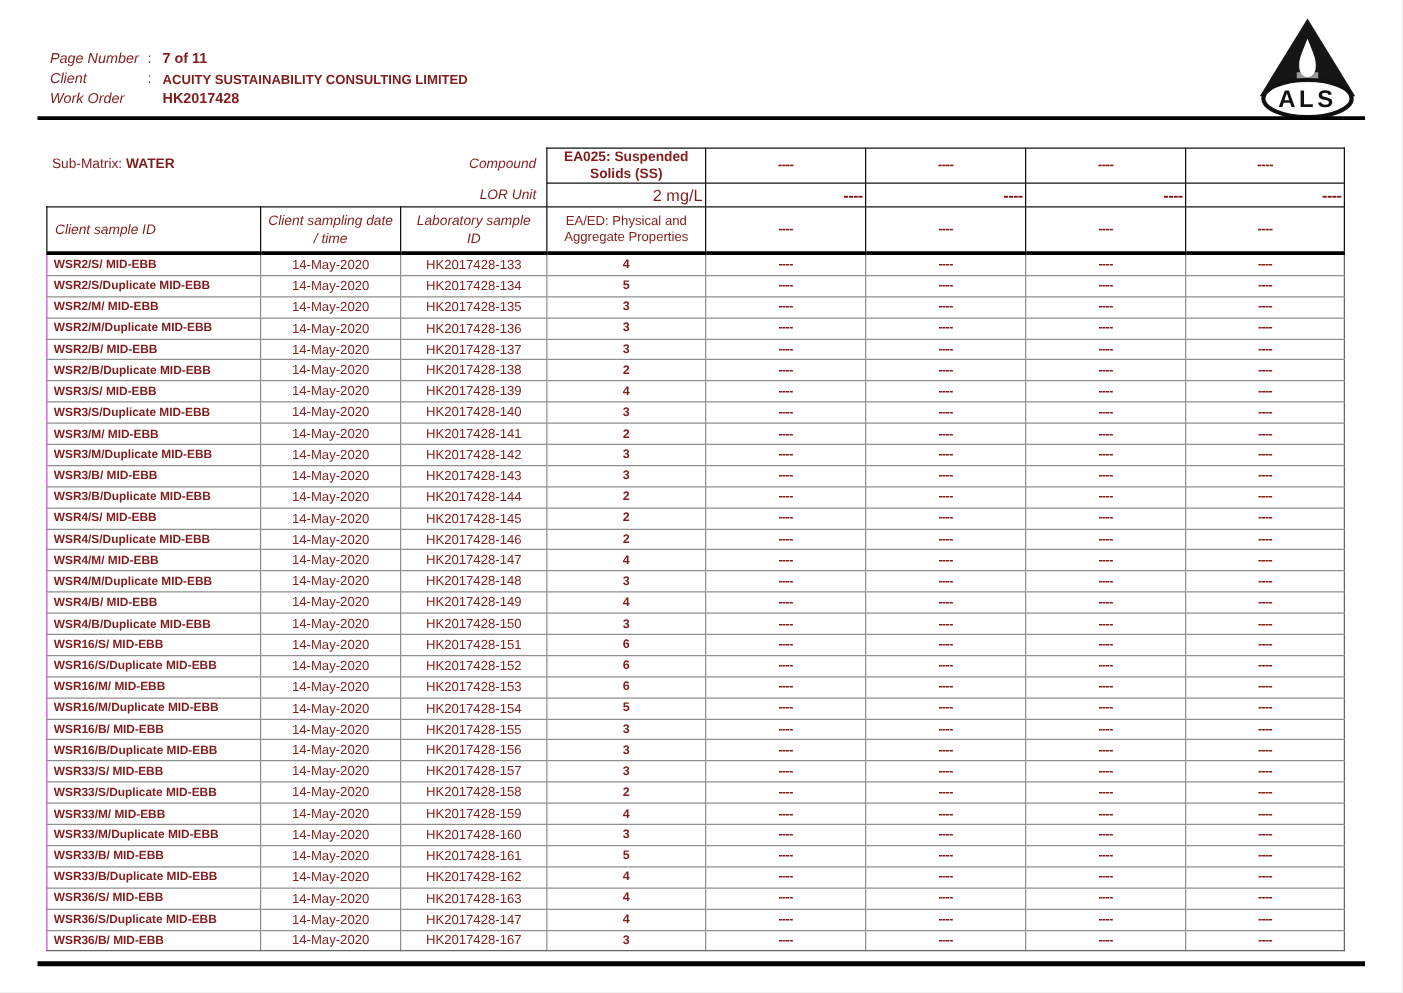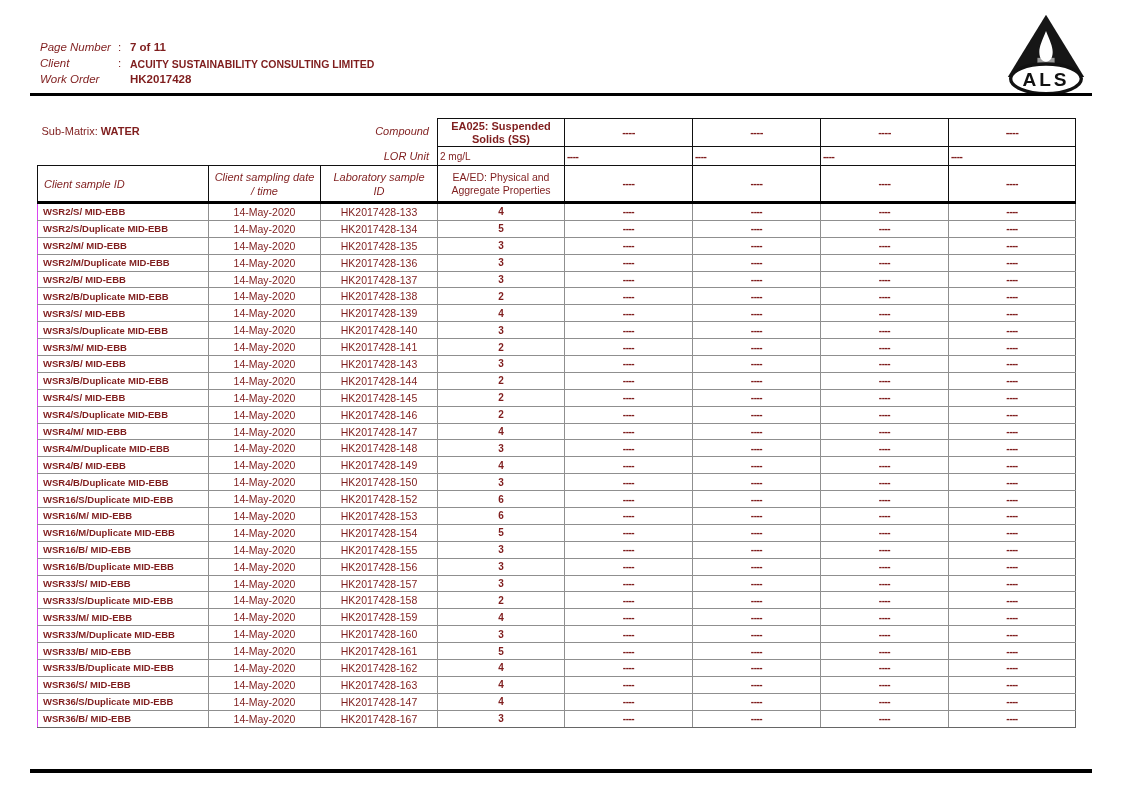--- a/index.html
+++ b/index.html
@@ -34,21 +34,21 @@
   td.nob { border:none; background:#fff; }
   .submatrix { font-size:11px; padding-left:4px !important; vertical-align:top; padding-top:6px !important; }
   .submatrix b { font-weight:bold; }
   .rowlabel { font-style:italic; font-size:11px; text-align:right; padding-right:8px !important; vertical-align:top; padding-top:6px !important; }
   .rowlabel.lor { vertical-align:middle; padding-top:0 !important; }
 
   td.ah {
     border:1.5px solid #111; text-align:center; vertical-align:middle;
     font-weight:bold; font-size:11px; line-height:13px;
   }
-  td.al { border:1.5px solid #111; text-align:left; vertical-align:middle; font-size:10px; }
+  td.al { border:1.5px solid #111; text-align:right; vertical-align:middle; font-size:13px; }
   td.am { border:1.5px solid #111; text-align:center; vertical-align:middle; font-size:10.5px; line-height:13px; }
   td.am.dash, td.ah.dash, td.al.dash { font-weight:bold; letter-spacing:-0.5px; }
 
   tr.hrow-a td.ah { height:27px; }
   tr.hrow-b td    { height:18px; }
   tr.hrow-c td    { height:35px; }
 
   td.ch {
     border:1.5px solid #111; font-style:italic; font-size:11px;
     text-align:center; vertical-align:middle; line-height:14px;
@@ -236,20 +236,30 @@
           <td class="client">WSR3/M/ MID-EBB</td>
           <td class="date">14-May-2020</td>
           <td class="labid">HK2017428-141</td>
           <td class="val">2</td>
           <td class="val dash">----</td>
           <td class="val dash">----</td>
           <td class="val dash">----</td>
           <td class="val dash">----</td>
         </tr>
         <tr>
+          <td class="client">WSR3/M/Duplicate MID-EBB</td>
+          <td class="date">14-May-2020</td>
+          <td class="labid">HK2017428-142</td>
+          <td class="val">3</td>
+          <td class="val dash">----</td>
+          <td class="val dash">----</td>
+          <td class="val dash">----</td>
+          <td class="val dash">----</td>
+        </tr>
+        <tr>
           <td class="client">WSR3/B/ MID-EBB</td>
           <td class="date">14-May-2020</td>
           <td class="labid">HK2017428-143</td>
           <td class="val">3</td>
           <td class="val dash">----</td>
           <td class="val dash">----</td>
           <td class="val dash">----</td>
           <td class="val dash">----</td>
         </tr>
         <tr>
@@ -310,20 +320,30 @@
           <td class="val dash">----</td>
           <td class="val dash">----</td>
           <td class="val dash">----</td>
           <td class="val dash">----</td>
         </tr>
         <tr>
           <td class="client">WSR4/B/Duplicate MID-EBB</td>
           <td class="date">14-May-2020</td>
           <td class="labid">HK2017428-150</td>
           <td class="val">3</td>
+          <td class="val dash">----</td>
+          <td class="val dash">----</td>
+          <td class="val dash">----</td>
+          <td class="val dash">----</td>
+        </tr>
+        <tr>
+          <td class="client">WSR16/S/ MID-EBB</td>
+          <td class="date">14-May-2020</td>
+          <td class="labid">HK2017428-151</td>
+          <td class="val">6</td>
           <td class="val dash">----</td>
           <td class="val dash">----</td>
           <td class="val dash">----</td>
           <td class="val dash">----</td>
         </tr>
         <tr>
           <td class="client">WSR16/S/Duplicate MID-EBB</td>
           <td class="date">14-May-2020</td>
           <td class="labid">HK2017428-152</td>
           <td class="val">6</td>

